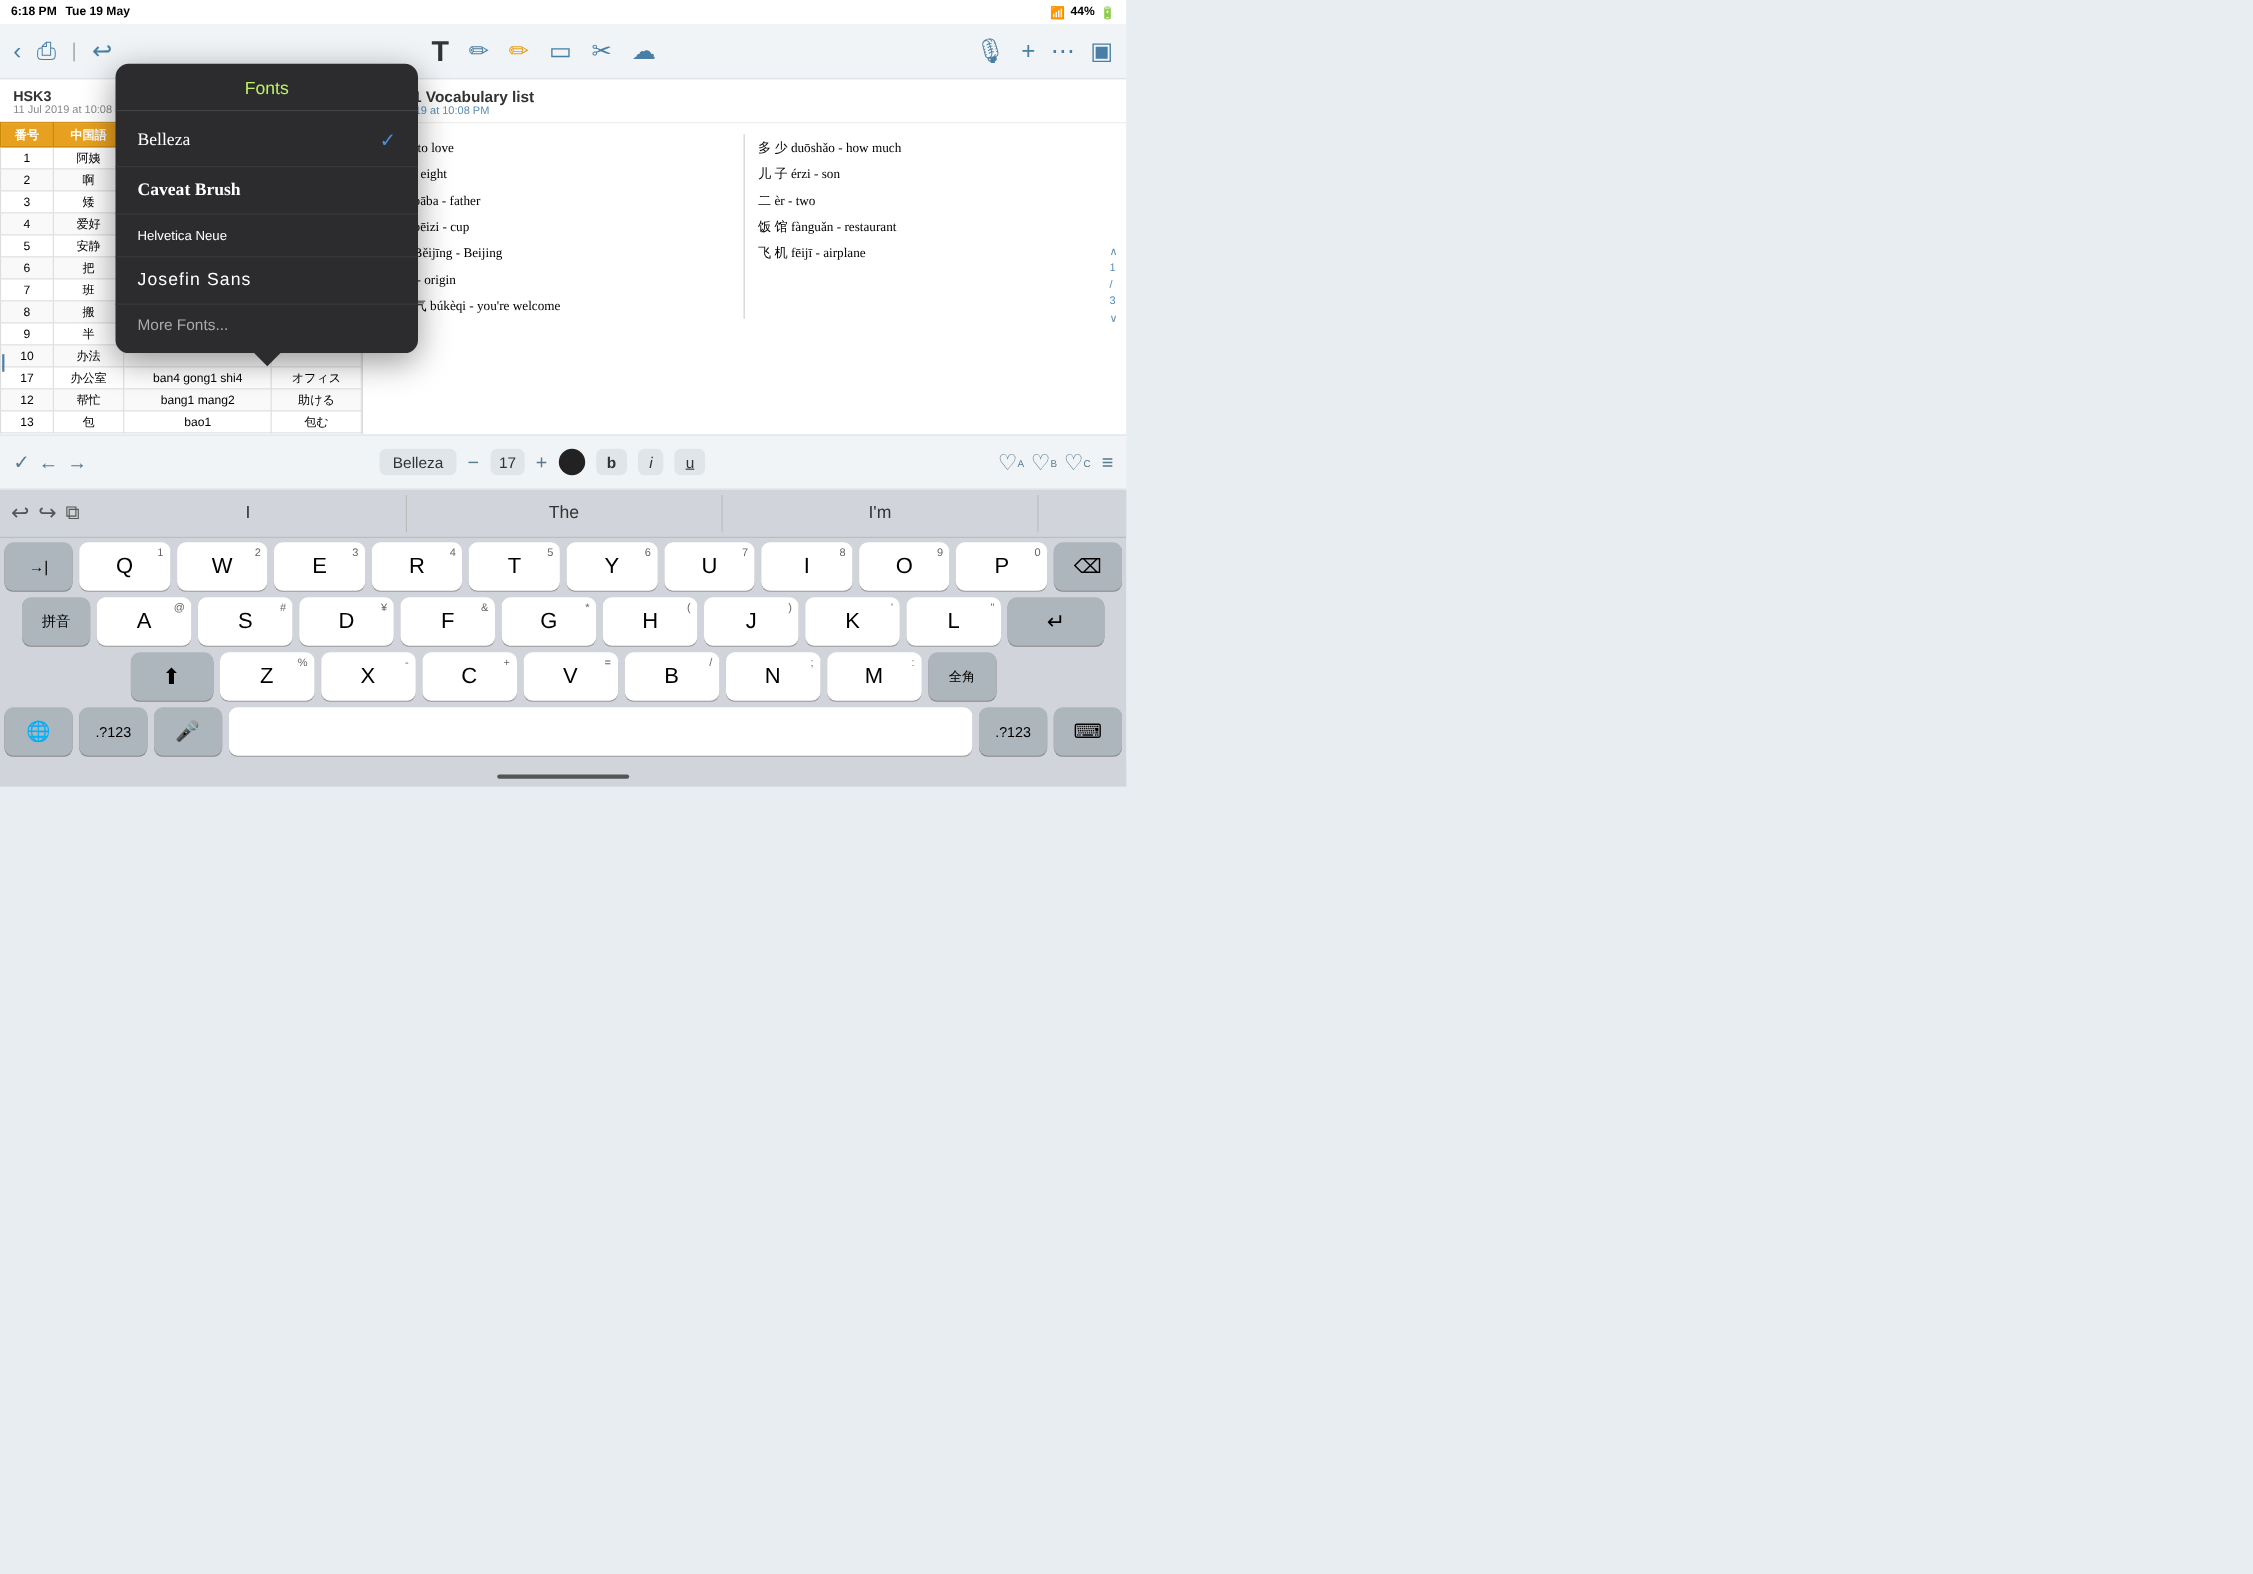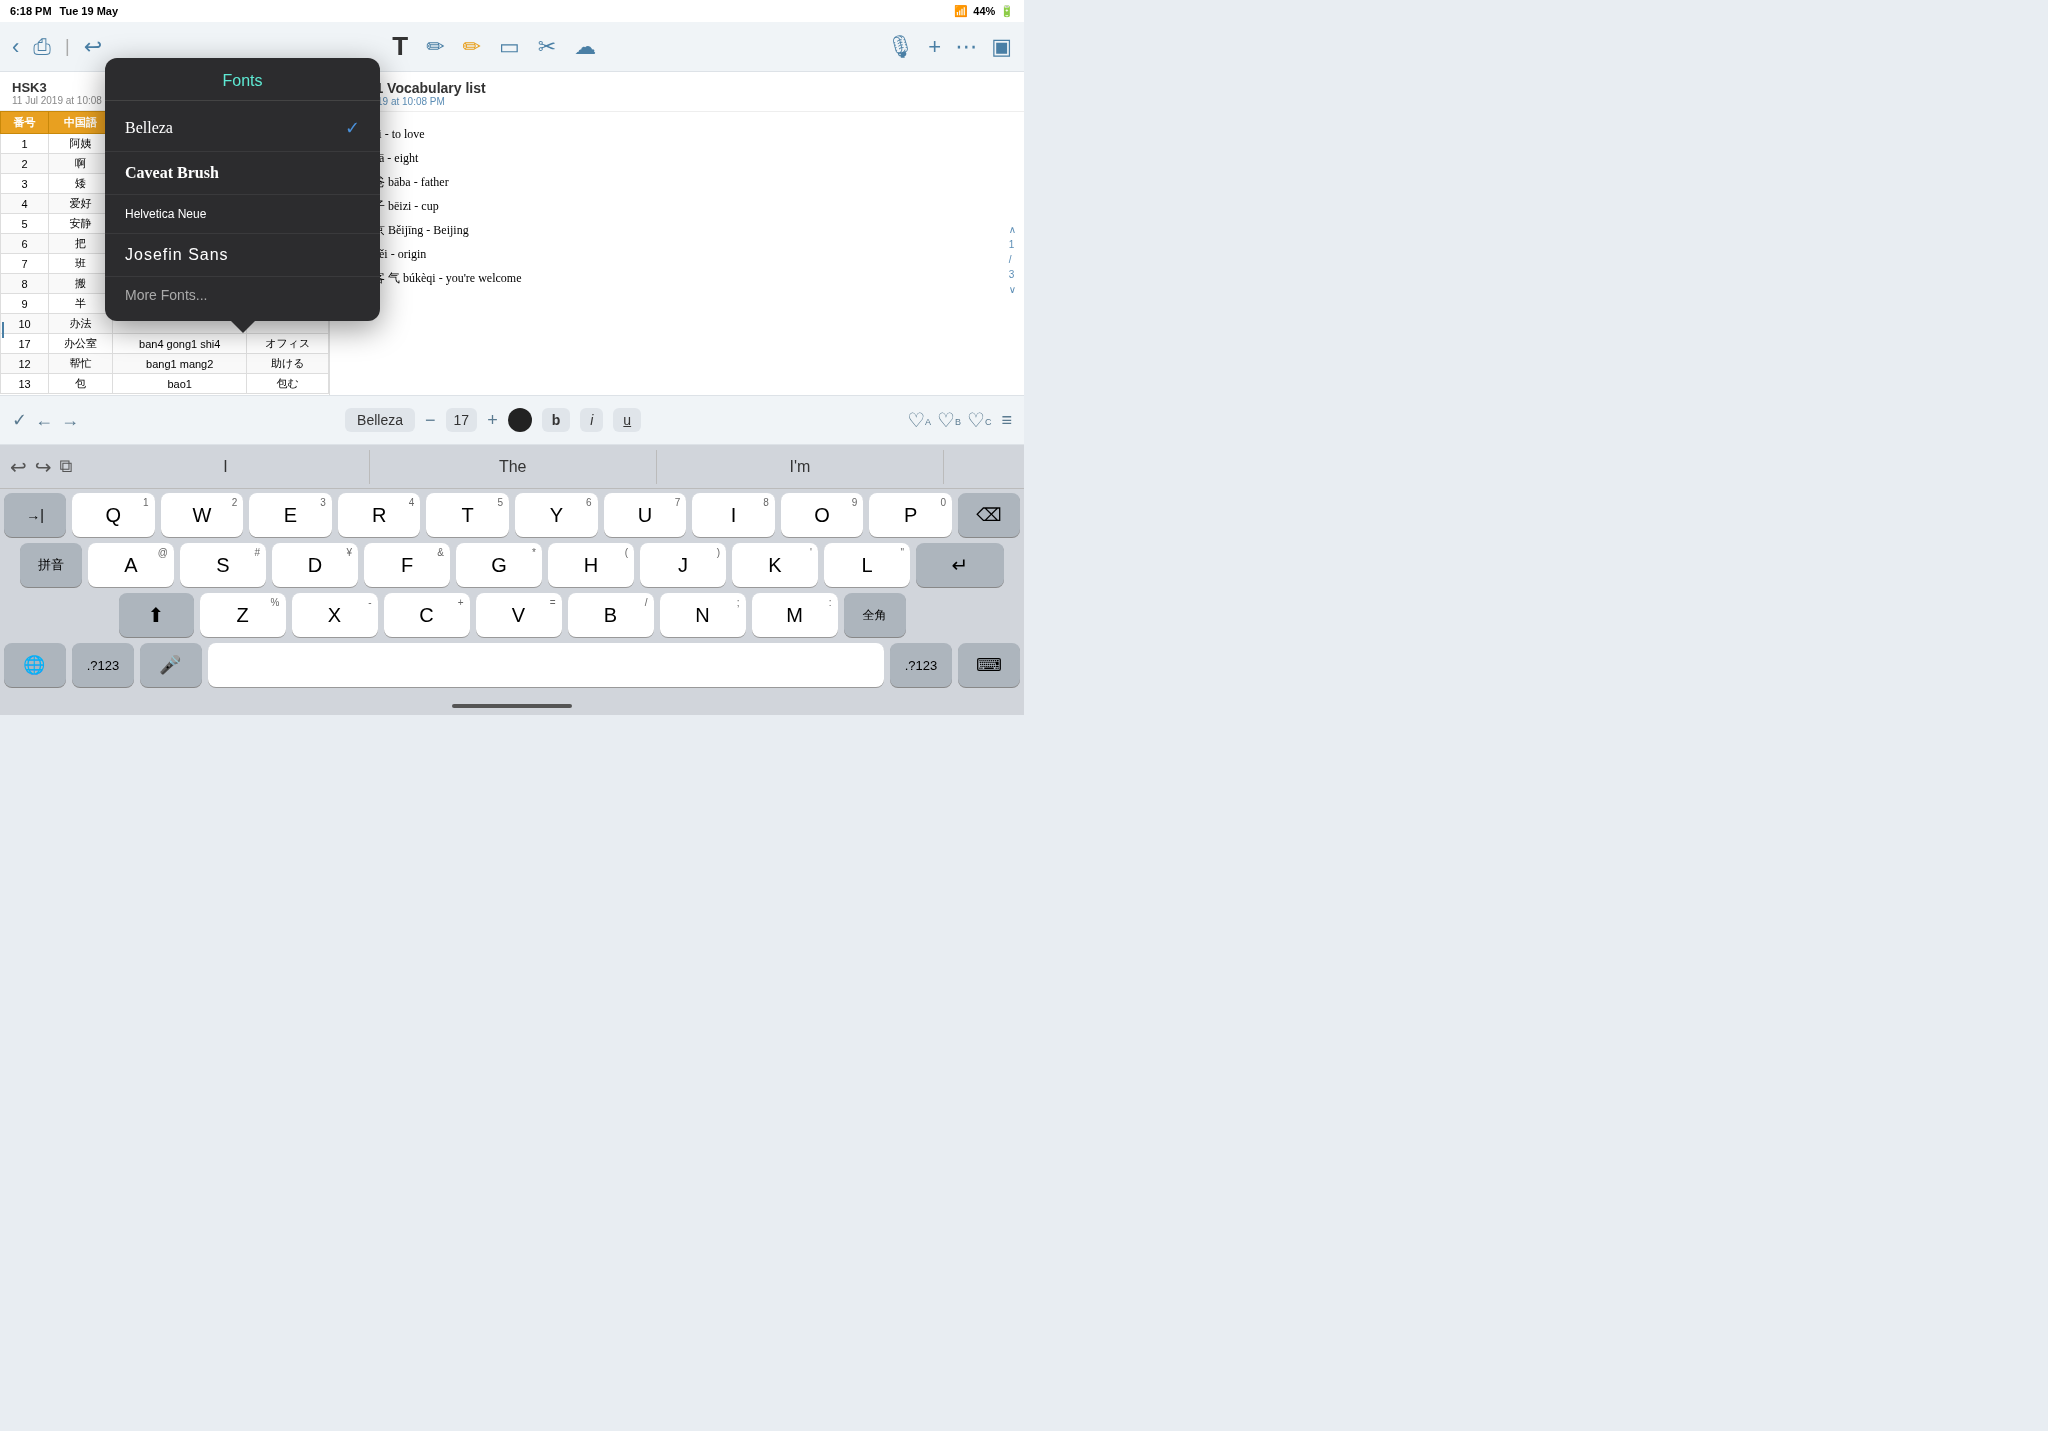--- a/index.html
+++ b/index.html
@@ -140,21 +140,21 @@
       border-radius: 12px;
       z-index: 200;
       padding: 0;
       box-shadow: 0 8px 30px rgba(0,0,0,0.4);
     }
     .fonts-dropdown-title {
       text-align: center;
       padding: 14px 16px 10px;
       font-size: 16px;
       font-weight: 500;
-      color: #5eead4;
+      color: #bef264;
       border-bottom: 1px solid #444;
     }
     .fonts-list { padding: 4px 0; }
     .font-item {
       display: flex;
       align-items: center;
       justify-content: space-between;
       padding: 12px 20px;
       cursor: pointer;
       border-bottom: 1px solid #3a3a3c;
@@ -492,20 +492,29 @@
     <div class="vocab-content">
       <div class="vocab-column" id="vocab-col1">
           <div class="vocab-item">爱  ài - to love</div>
           <div class="vocab-item">八  bā - eight</div>
           <div class="vocab-item">爸 爸  bāba - father</div>
           <div class="vocab-item">杯 子  bēizi - cup</div>
           <div class="vocab-item">北 京  Běijīng - Beijing</div>
           <div class="vocab-item">本  běi - origin</div>
           <div class="vocab-item">不 客 气  búkèqi - you're welcome</div>
         </div>
+      <div class="vocab-column" id="vocab-col2">
+          <div class="vocab-item">多 少  duōshǎo - how much</div>
+          <div class="vocab-item">儿 子  érzi - son</div>
+          <div class="vocab-item">二  èr - two</div>
+          <div class="vocab-item">饭 馆  fànguǎn - restaurant</div>
+          <div class="vocab-item">飞 机  fēijī - airplane</div>
+          <div class="vocab-item"></div>
+          <div class="vocab-item"></div>
+        </div>
     </div>
     <div class="scroll-indicator">
       <span>∧</span>
       <span>1</span>
       <span>/</span>
       <span>3</span>
       <span>∨</span>
     </div>
   </div>
 

